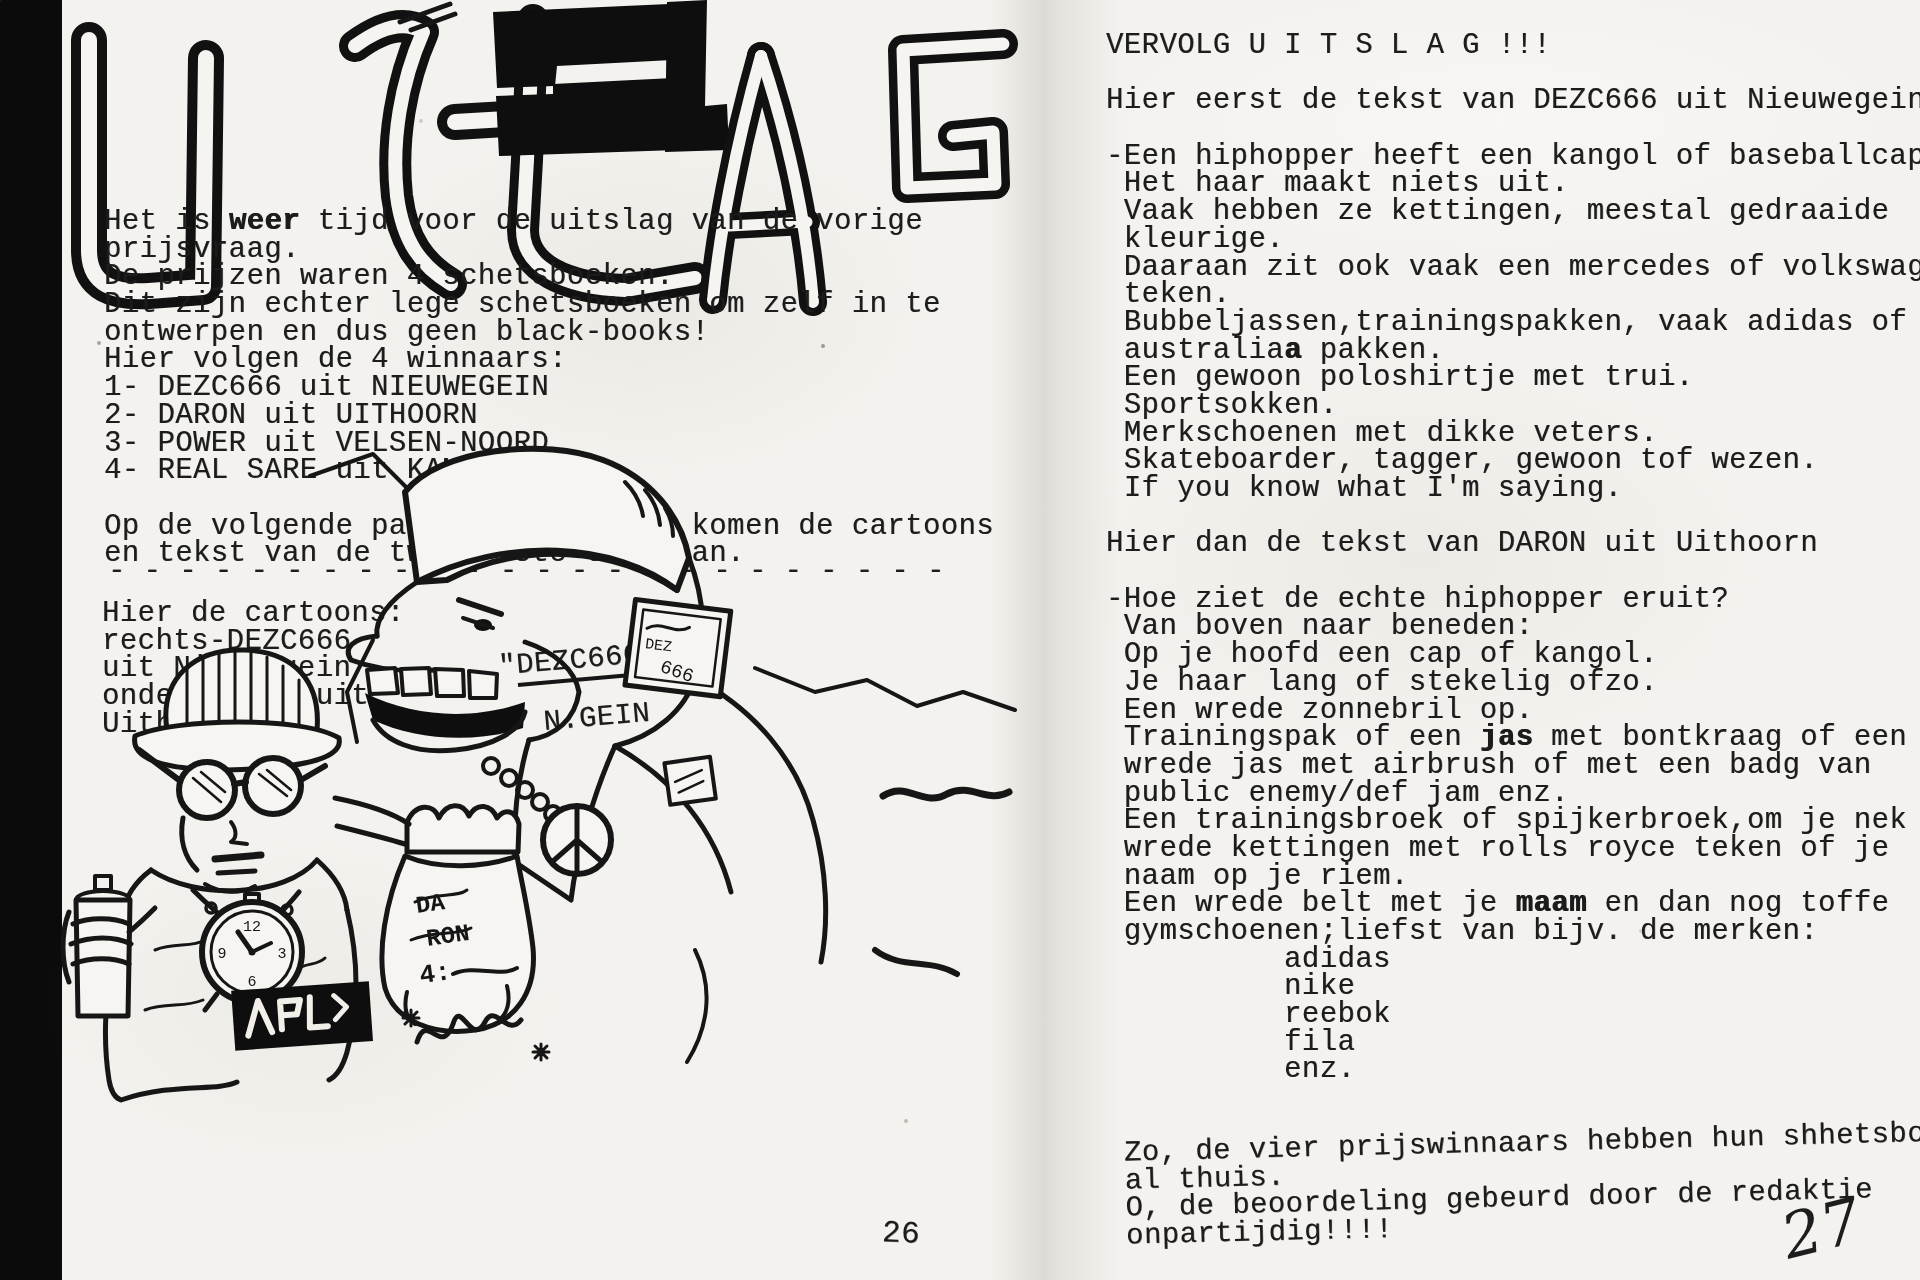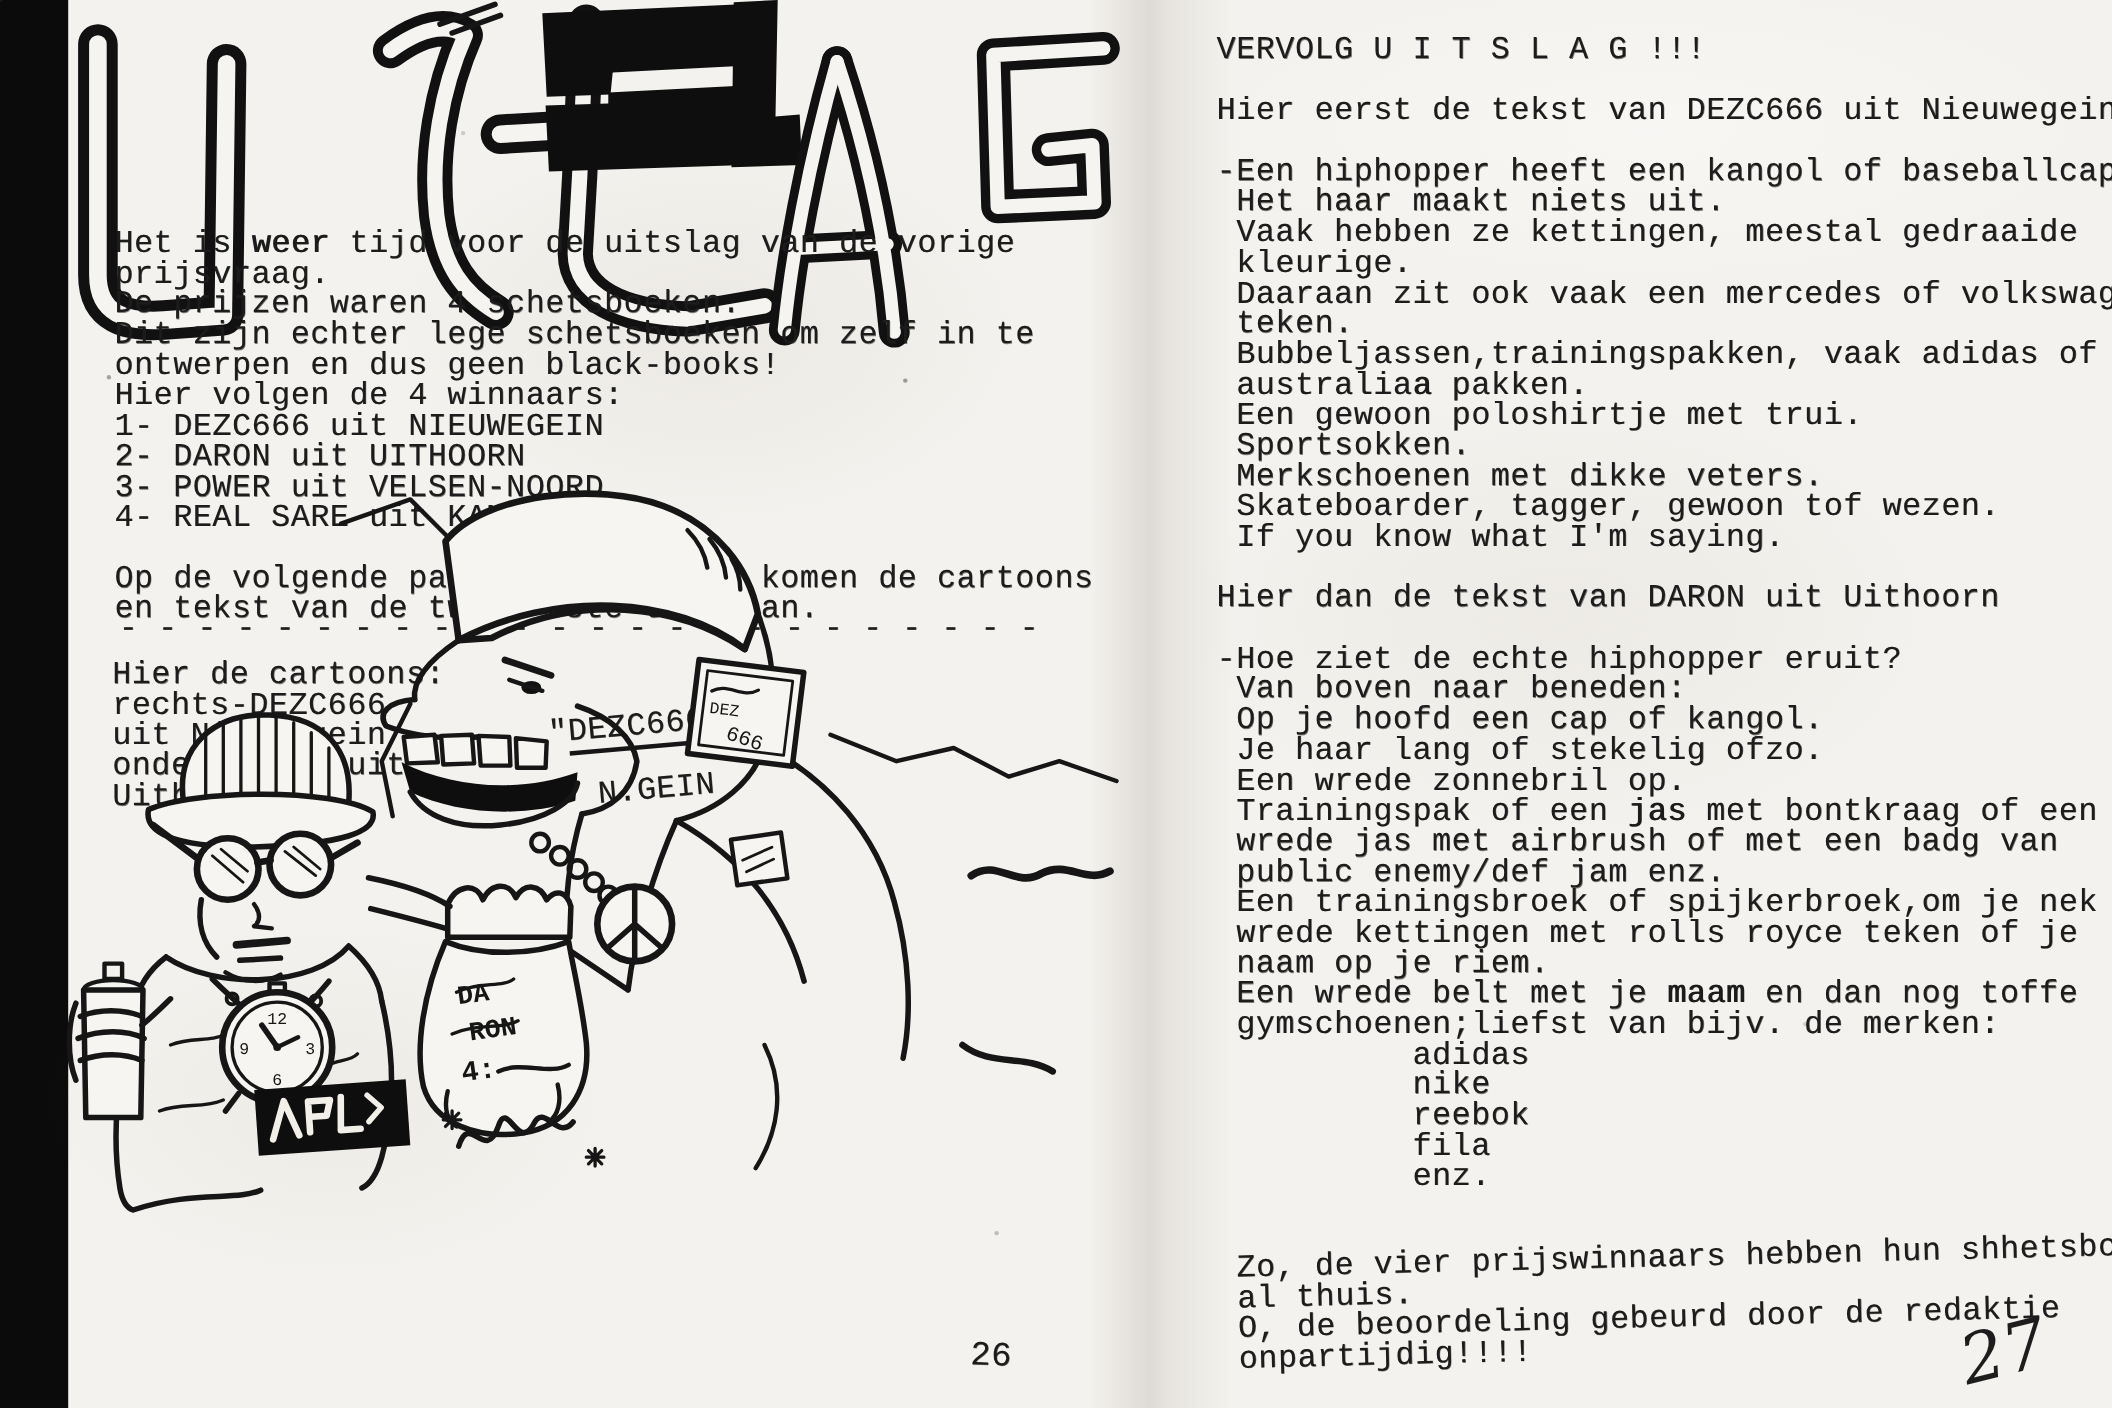--- a/index.html
+++ b/index.html
@@ -10,21 +10,21 @@
       radial-gradient(420px 260px at 640px 300px, rgba(120,112,100,.07), transparent 70%),
       radial-gradient(500px 300px at 1420px 560px, rgba(120,112,100,.06), transparent 70%),
       radial-gradient(380px 240px at 300px 1000px, rgba(120,112,100,.05), transparent 70%),
       radial-gradient(600px 200px at 1500px 120px, rgba(255,255,255,.35), transparent 70%);}
   .black-bar{position:absolute;left:0;top:0;width:62px;height:1280px;background:#0b0b0b;}
   .gutter{position:absolute;left:990px;top:0;width:130px;height:1280px;
     background:linear-gradient(90deg, rgba(0,0,0,0) 0%, rgba(105,98,88,.16) 42%, rgba(105,98,88,.10) 55%, rgba(0,0,0,0) 100%);}
   .tw{position:absolute;font-family:"Liberation Mono","DejaVu Sans Mono",monospace;
       font-size:29px;letter-spacing:.4px;line-height:27.7px;color:#1c1c1c;white-space:pre;
       text-shadow:.5px .4px .6px rgba(30,30,30,.55);}
-  .tw b{font-weight:normal;text-shadow:.9px 0 0 #1c1c1c;margin-top:24px;}
+  .tw b{font-weight:bold;text-shadow:.9px 0 0 #1c1c1c;margin-top:24px;}
   .tl{height:27.7px;}
   .label{transform:rotate(-5deg);transform-origin:left top;}
   .label .ul{border-bottom:4px solid #161616;padding-bottom:1px;}
   .label .sub{display:inline-block;margin-left:40px;margin-top:4px;}
   .right-footer{transform:rotate(-1.4deg);transform-origin:left top;}
   .pageno-left{font-size:31px;transform:rotate(2deg);}
   .pageno-right{position:absolute;left:1782px;top:1192px;font-family:"DejaVu Serif",serif;
       font-style:italic;font-size:62px;color:#1d1d1d;transform:rotate(-14deg);}
   svg{position:absolute;overflow:visible;}
   .ink{stroke:#161616;fill:none;stroke-linecap:round;stroke-linejoin:round;}

